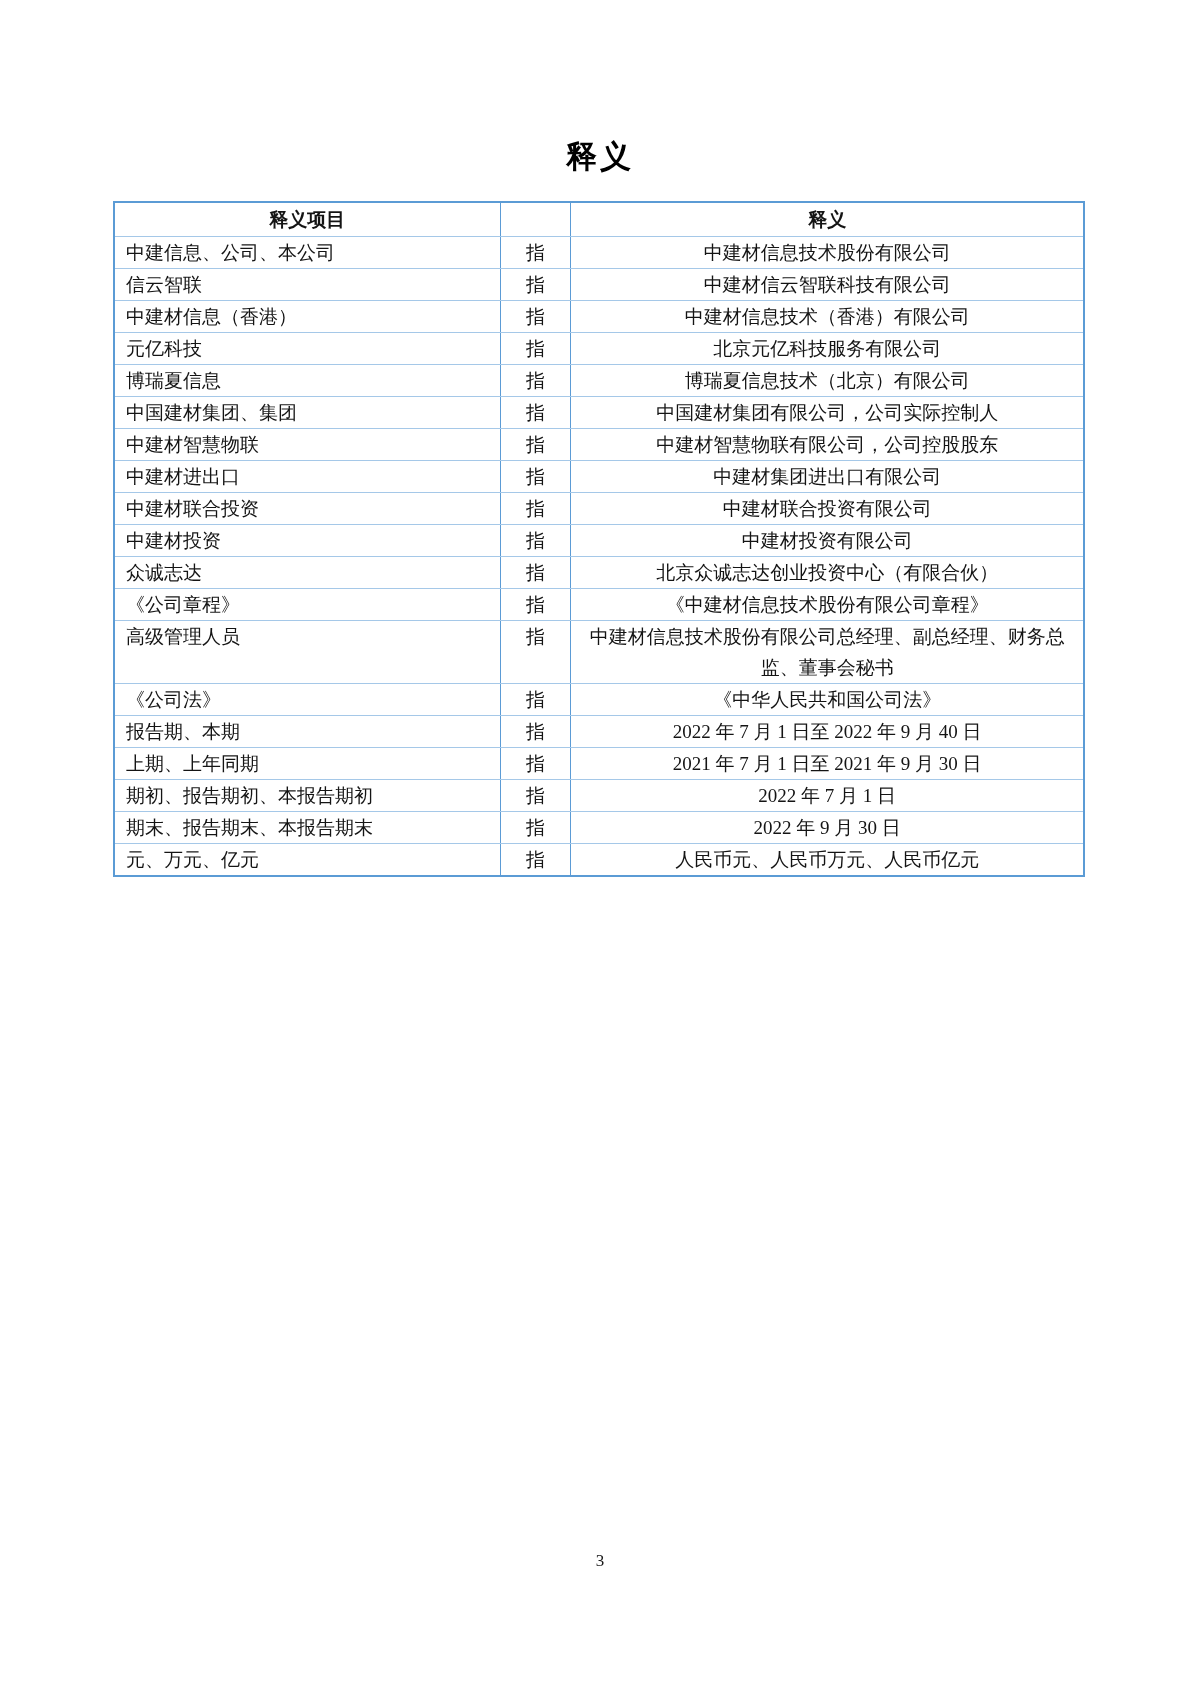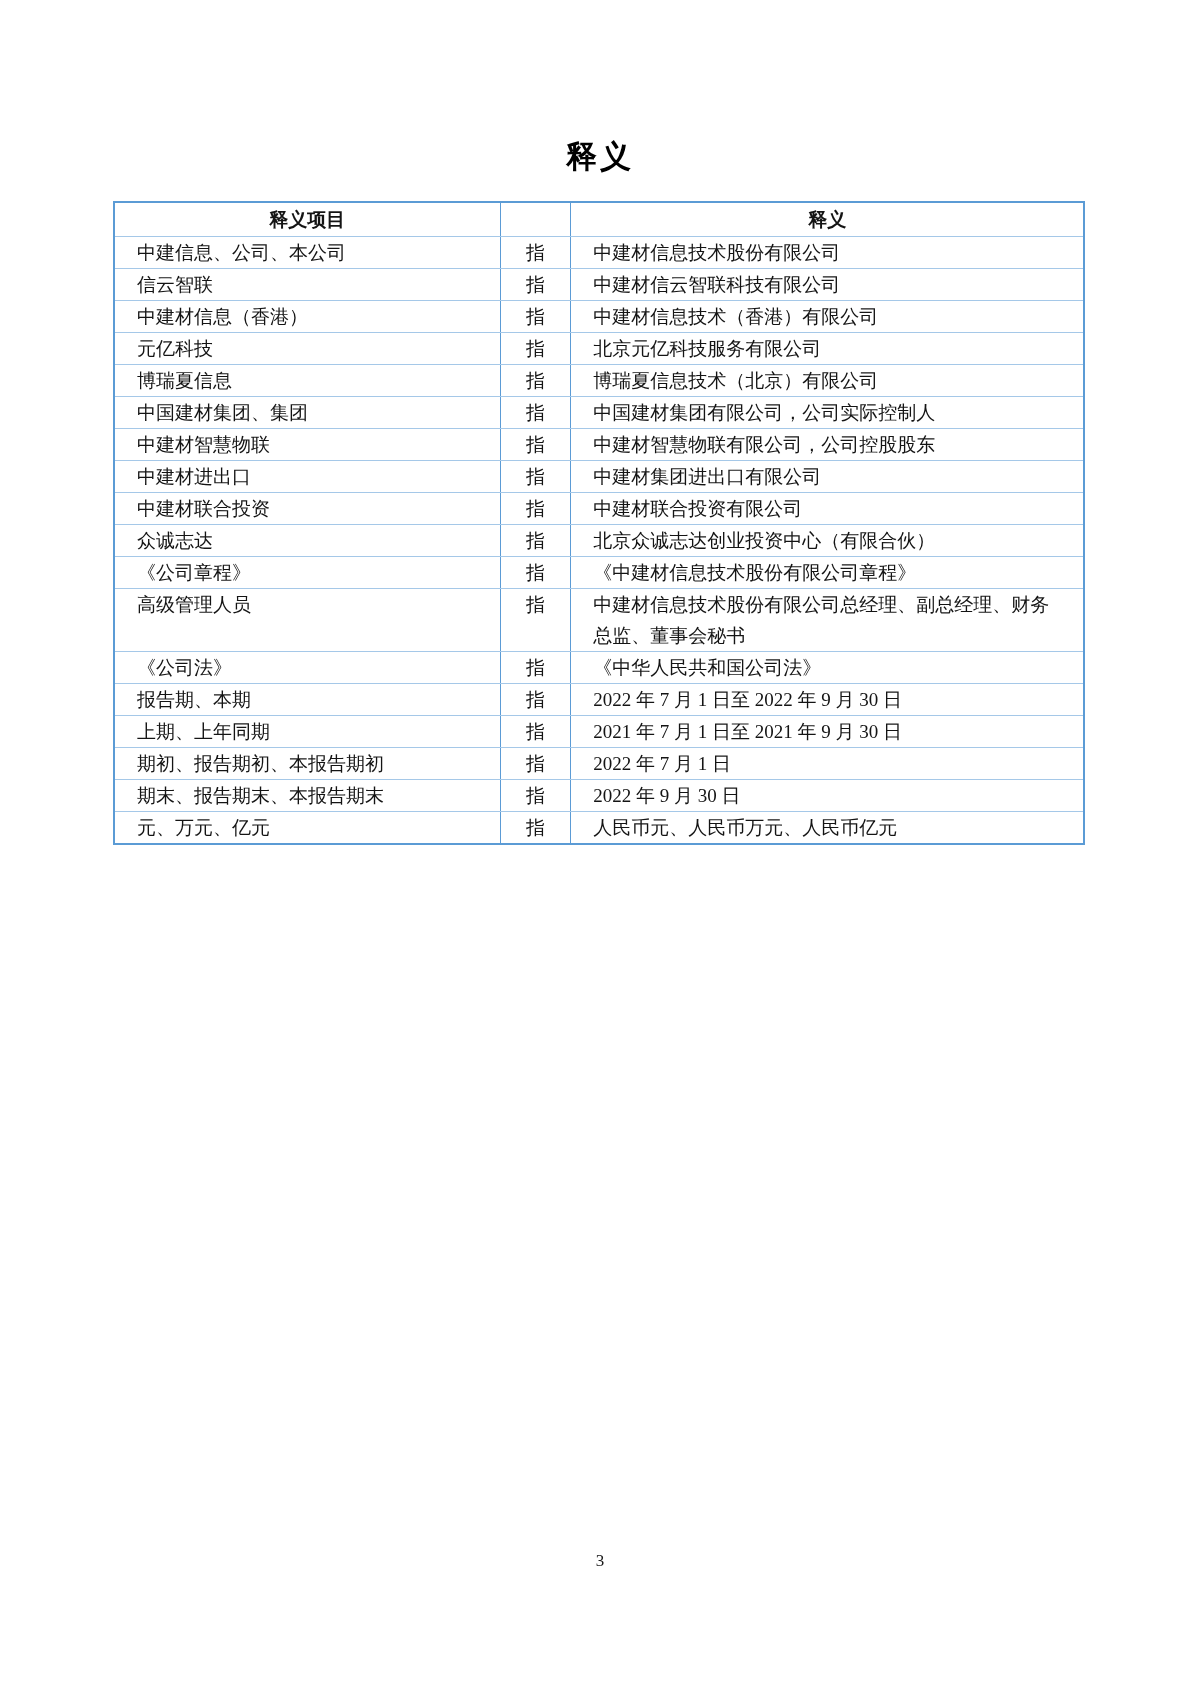--- a/index.html
+++ b/index.html
@@ -44,37 +44,37 @@
   table.def-table col.c-def  { width: 52.9%; }
   table.def-table th,
   table.def-table td {
     border-left: 1px solid var(--border-v, #5B9BD5);
     border-right: 1px solid var(--border-v, #5B9BD5);
     border-top: 1px solid var(--border-h, #A5C8E8);
     border-bottom: 1px solid var(--border-h, #A5C8E8);
     font-size: 19px;
     font-weight: normal;
     vertical-align: top;
-    padding: 0 22px;
+    padding: 0 11px;
     line-height: 31px;
     overflow: hidden;
   }
   table.def-table thead th {
     height: 33px;
     line-height: 33px;
     text-align: center;
     font-weight: bold;
     padding: 0;
   }
   table.def-table tbody td {
     height: 31px;
   }
   td.term { text-align: left; }
   td.mid  { text-align: center; padding: 0; }
-  td.def  { text-align: left; }
+  td.def  { text-align: center; }
   .page-number {
     position: absolute;
     top: 1551px;
     left: 0;
     width: 100%;
     text-align: center;
     font-size: 17px;
     color: #1a1a1a;
   }
 </style>
@@ -139,20 +139,25 @@
             <td class="term">中建材进出口</td>
             <td class="mid">指</td>
             <td class="def">中建材集团进出口有限公司</td>
           </tr>
           <tr>
             <td class="term">中建材联合投资</td>
             <td class="mid">指</td>
             <td class="def">中建材联合投资有限公司</td>
           </tr>
           <tr>
+            <td class="term">中建材投资</td>
+            <td class="mid">指</td>
+            <td class="def">中建材投资有限公司</td>
+          </tr>
+          <tr>
             <td class="term">众诚志达</td>
             <td class="mid">指</td>
             <td class="def">北京众诚志达创业投资中心（有限合伙）</td>
           </tr>
           <tr>
             <td class="term">《公司章程》</td>
             <td class="mid">指</td>
             <td class="def">《中建材信息技术股份有限公司章程》</td>
           </tr>
           <tr>
@@ -161,21 +166,21 @@
             <td class="def">中建材信息技术股份有限公司总经理、副总经理、财务总监、董事会秘书</td>
           </tr>
           <tr>
             <td class="term">《公司法》</td>
             <td class="mid">指</td>
             <td class="def">《中华人民共和国公司法》</td>
           </tr>
           <tr>
             <td class="term">报告期、本期</td>
             <td class="mid">指</td>
-            <td class="def">2022 年 7 月 1 日至 2022 年 9 月 30 日</td>
+            <td class="def">2022 年 7 月 1 日至 2022 年 9 月 40 日</td>
           </tr>
           <tr>
             <td class="term">上期、上年同期</td>
             <td class="mid">指</td>
             <td class="def">2021 年 7 月 1 日至 2021 年 9 月 30 日</td>
           </tr>
           <tr>
             <td class="term">期初、报告期初、本报告期初</td>
             <td class="mid">指</td>
             <td class="def">2022 年 7 月 1 日</td>

